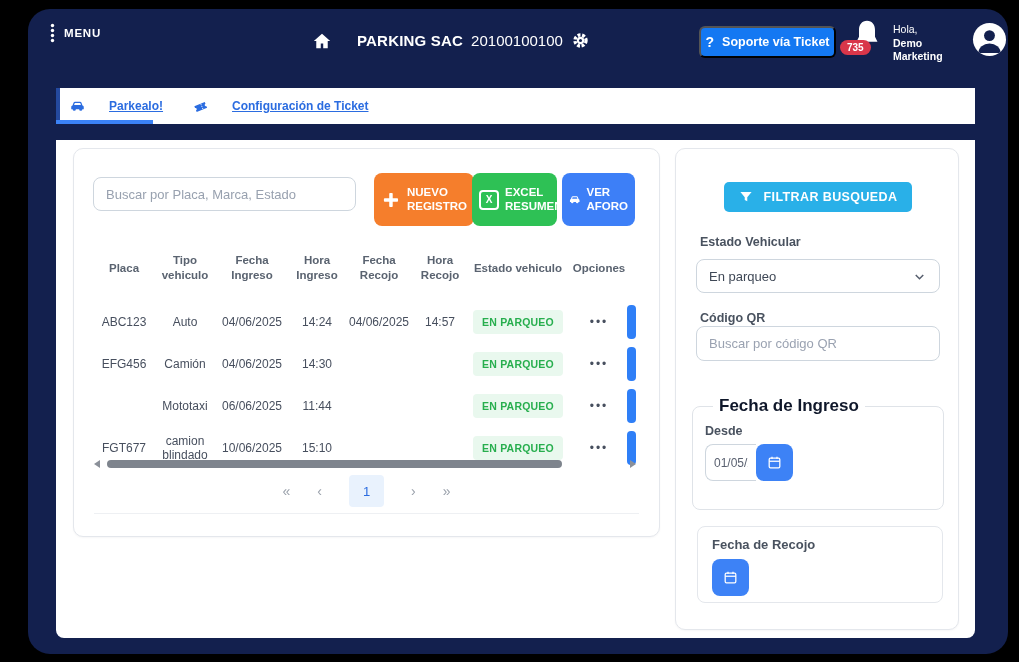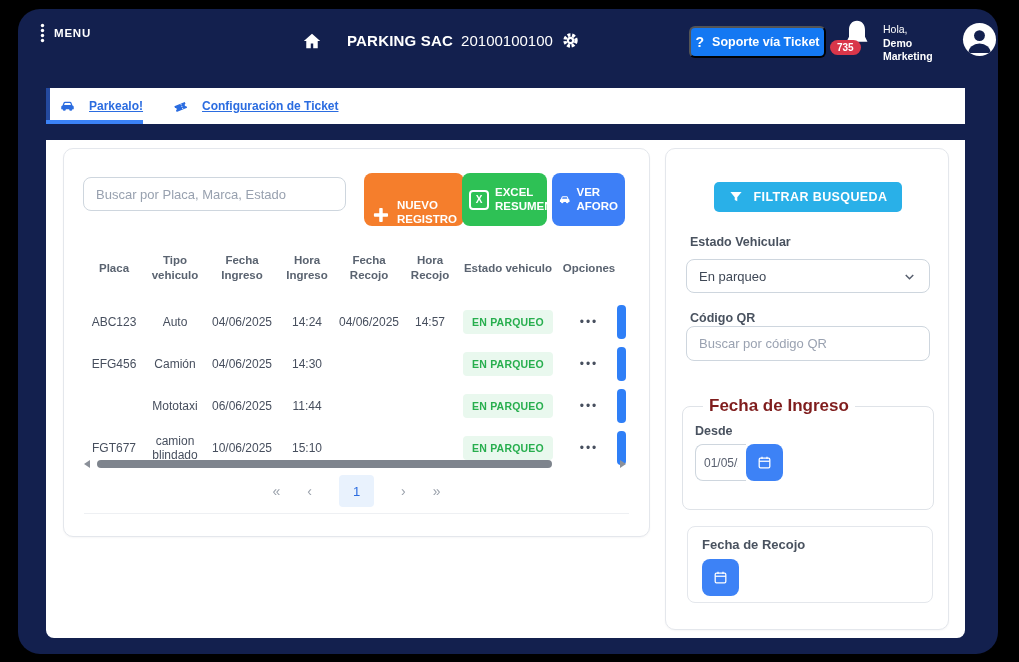--- a/index.html
+++ b/index.html
@@ -1,19 +1,19 @@
 <!DOCTYPE html>
 <html style="--navy: #13204e; --link: #2b6ce0; --accent: #3b82f6; --orange: #f57e2c; --green: #2ec155; --blue: #3d7ff7; --filtrar: #29b0e8; --support: #1478f2; --badge: #d9364a; --row-bar: #2f7ff7; --estado-text: #27ae4e; --estado-bg: #e9f8ee; --cal-btn: #3d82f6;"><head>
 <meta charset="utf-8">
 <style>
   * { margin:0; padding:0; box-sizing:border-box; }
   html,body { background:#000; }
   body { font-family:"Liberation Sans", sans-serif; width:1019px; height:662px; position:relative; overflow:hidden; }
 
-  .shell { position:absolute; left:18px; top:9px; width:980px; height:645px;
+  .shell { position:absolute; left:28px; top:9px; width:980px; height:645px;
            background:var(--navy); border-radius:22px; }
 
   
   .menu-btn { position:absolute; left:22px; top:14px; display:flex; align-items:center; gap:9px; color:#fff; cursor:pointer; }
   .menu-btn .label { font-size:11.5px; font-weight:bold; letter-spacing:.8px; }
   .brand { position:absolute; left:284px; top:22px; display:flex; align-items:center; gap:8px; color:#fff; }
   .brand .bold { font-size:15px; font-weight:bold; letter-spacing:.2px;margin-left:17px; }
   .brand .num { font-size:15px; }
   .support-btn { position:absolute; left:671px; top:17px; width:137px; height:32px; background:var(--support);
                  border-radius:6px; display:flex; align-items:center; justify-content:center; gap:8px;
@@ -23,41 +23,41 @@
   .bell-badge { position:absolute; left:-12px; top:21px; background:var(--badge); color:#fff; font-size:10px;
                 font-weight:bold; padding:2px 7px; border-radius:9px; }
   .greeting { position:absolute; left:865px; top:14px; color:#fff; font-size:10.5px; line-height:13.5px; }
   .greeting .b { font-weight:bold; }
   .avatar { position:absolute; left:944px; top:13px; }
 
   
   .tabstrip { position:absolute; left:28px; top:79px; width:919px; height:36px; background:#fff; }
   .tabstrip .left-accent { position:absolute; left:0; top:0; width:4px; height:100%; background:#24499e; }
   .tabs { display:flex; align-items:center; height:100%; padding-left:14px; gap:30px; }
-  .tab { display:flex; align-items:center; gap:14px; color:var(--link); cursor:pointer; }
+  .tab { display:flex; align-items:center; gap:24px; color:var(--link); cursor:pointer; }
   .tab .t-label { font-size:12px; font-weight:bold; text-decoration:underline; }
   .active-bar { position:absolute; left:0; bottom:0; width:97px; height:4px; background:var(--accent); }
 
   
   .content { position:absolute; left:28px; top:131px; width:919px; height:498px; background:#fff;
              border-radius:0 0 8px 8px; }
   .card { position:absolute; background:#fff; border:1px solid #e4e7ec; border-radius:10px;
           box-shadow:0 1px 2px rgba(20,30,60,.04); }
   .table-card { left:17px; top:8px; width:587px; height:389px; }
   .filter-card { left:619px; top:8px; width:284px; height:482px; }
 
   
   .search-input { position:absolute; left:19px; top:28px; width:263px; height:34px; border:1px solid #ced6de;
                   border-radius:8px; padding:0 12px; font-size:13px; color:#4c1d95; outline:none;
                   font-family:"Liberation Sans", sans-serif; }
   .search-input::placeholder { color:#98a1af; }
   .act-btn { position:absolute; top:24px; height:53px; border:none; border-radius:8px; display:flex;
              align-items:center; padding:0 7px; gap:6px; cursor:pointer; overflow:hidden; }
   .act-btn .txt { color:#fff; font-size:11.5px; line-height:13.5px; font-weight:bold; text-align:left; white-space:nowrap; }
-  .btn-nuevo { left:300px; width:100px; background:var(--orange);align-items:flex-end; }
+  .btn-nuevo { left:300px; width:100px; background:var(--orange); }
   .btn-excel { left:398px; width:85px; background:var(--green); }
   .btn-ver   { left:488px; width:73px; background:var(--blue); }
   .xls-icon { width:20px; height:20px; border:2px solid #fff; border-radius:4px; display:flex; align-items:center;
               justify-content:center; color:#fff; font-size:10px; font-weight:bold; flex-shrink:0; }
 
   .grid-row { display:grid; grid-template-columns:60px 62px 72px 58px 66px 56px 100px 62px; padding-left:20px;
               align-items:center; }
   .thead { position:absolute; left:0; top:104px; width:100%; }
   .thead .th { font-size:11.5px; font-weight:bold; color:#5a6370; text-align:center; line-height:15px; }
   .tbody { position:absolute; left:0; top:152px; width:100%; }
@@ -92,21 +92,21 @@
   .select { position:absolute; left:20px; top:110px; width:244px; height:34px; border:1px solid #ced6de;
             border-radius:8px; display:flex; align-items:center; justify-content:space-between; padding:0 12px;
             font-size:13px; color:#3f4856; cursor:pointer; background:#fff; }
   .qr-input { position:absolute; left:20px; top:177px; width:244px; height:35px; border:1px solid #ced6de;
               border-radius:8px; padding:0 12px; font-size:13px; color:#3f4856; outline:none;
               font-family:"Liberation Sans", sans-serif; }
   .qr-input::placeholder { color:#9aa2b1; }
 
   .ingreso-fieldset { position:absolute; left:16px; top:247px; width:252px; height:114px; border:1px solid #dfe3e8;
                       border-radius:8px; padding:6px 0 0 12px; }
-  .ingreso-fieldset legend { margin-left:8px; padding:0 6px; font-size:17px; font-weight:bold; color:#7f1d1d; }
+  .ingreso-fieldset legend { margin-left:8px; padding:0 6px; font-size:17px; font-weight:bold; color:#0f172a; }
   .date-groups { display:flex; gap:16px; margin-top:2px;flex-direction:column; }
   .dg-label { font-size:12.5px; font-weight:bold; color:#49525f; margin-bottom:6px; }
   .date-row { display:flex; }
   .date-input { width:51px; height:37px; border:1px solid #ced6de; border-right:none; border-radius:8px 0 0 8px;
                 padding:0 8px; font-size:12px; color:#5a6170; outline:none; font-family:"Liberation Sans", sans-serif; }
   .date-input::placeholder { color:#9aa2b1; }
   .cal-btn { width:37px; height:37px; background:var(--cal-btn); border:none; border-radius:8px; display:flex;
              align-items:center; justify-content:center; cursor:pointer; }
 
   .recojo-box { position:absolute; left:21px; top:377px; width:246px; height:77px; border:1px solid #e4e7ec;

